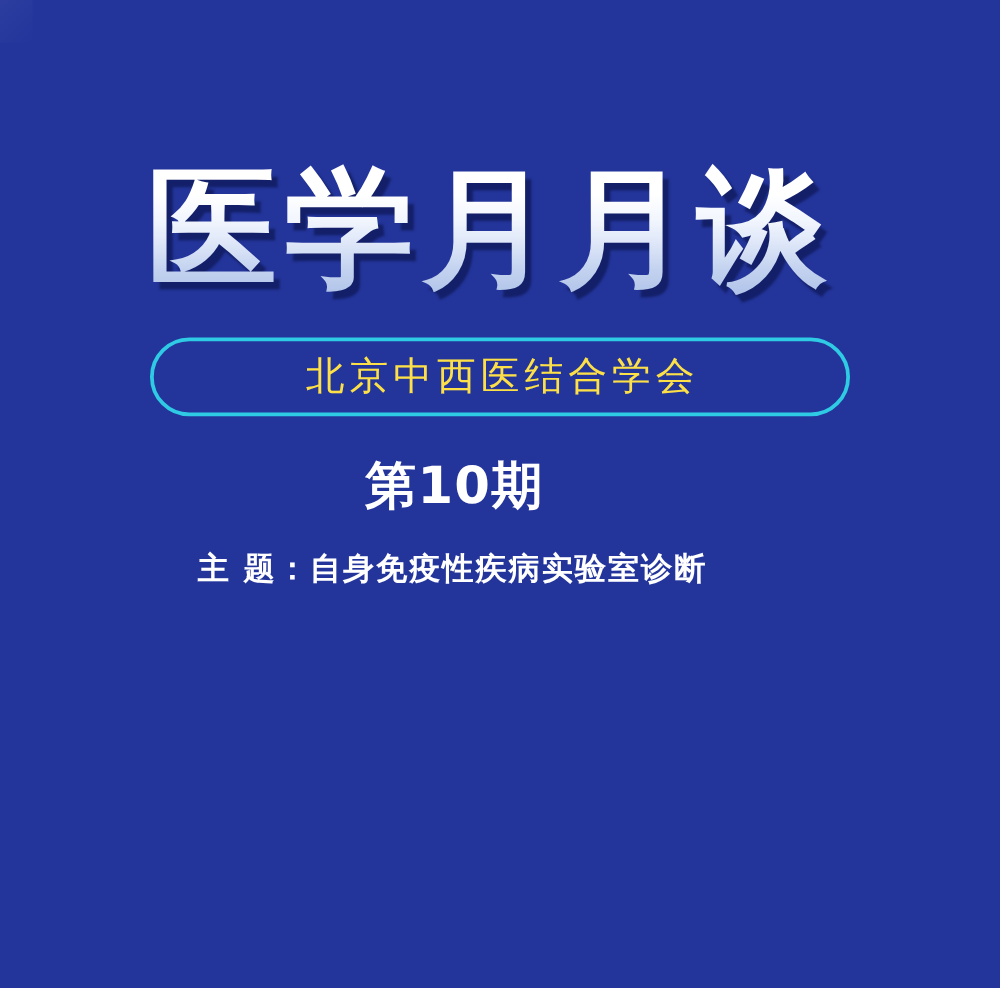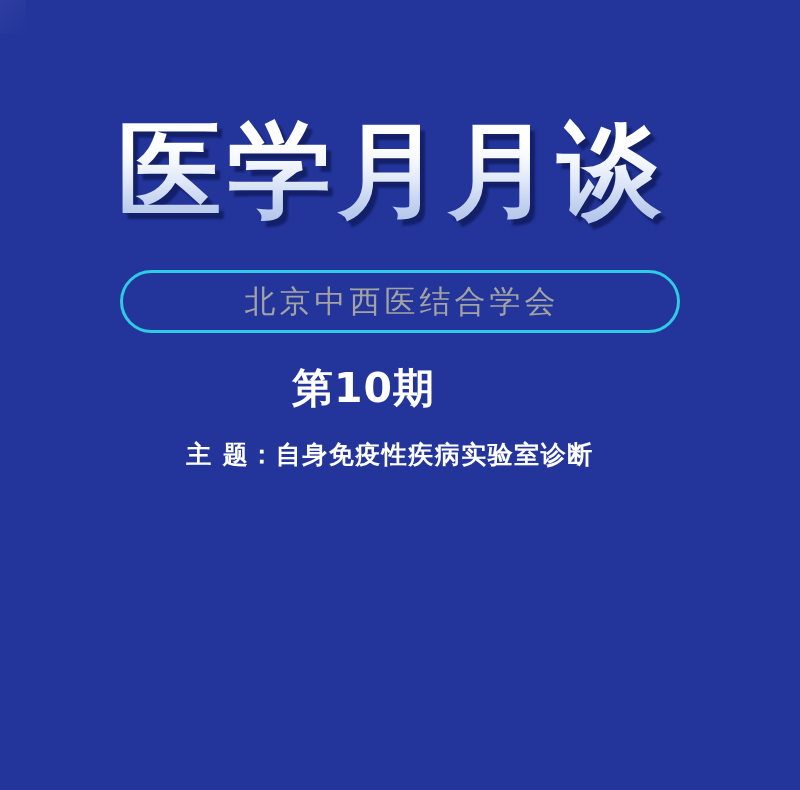--- a/index.html
+++ b/index.html
@@ -32,21 +32,21 @@
     width: 26px;
     height: 34px;
     background: linear-gradient(135deg, rgba(255,255,255,0.045), rgba(255,255,255,0));
     pointer-events: none;
   }
 
   
   .title-wrap {
     position: absolute;
     left: 0;
-    top: 114px;
+    top: 126px;
     width: 785px;
     text-align: center;
     line-height: 1;
   }
 
   .main-title {
     display: inline-block;
     font-family: "DejaVu Serif", "Liberation Serif", serif;
     font-weight: bold;
     font-size: 104px;
@@ -103,21 +103,21 @@
     display: flex;
     align-items: center;
     justify-content: center;
   }
 
   .pill-label {
     font-family: "DejaVu Serif", "Liberation Serif", serif;
     font-weight: normal;
     font-size: 31px;
     letter-spacing: 4px;
-    color: #a3a3a3;
+    color: #fde047;
     white-space: nowrap;
     line-height: 1;
     padding-left: 4px;
   }
 
   
   .issue {
     position: absolute;
     left: 0;
     top: 366px;
@@ -139,21 +139,20 @@
     top: 440px;
     width: 724px;
     text-align: center;
     font-family: "DejaVu Serif", "Liberation Serif", serif;
     font-weight: bold;
     font-size: 25px;
     letter-spacing: 1.5px;
     color: #ffffff;
     line-height: 1.2;
     white-space: nowrap;
-    margin-left: 28px;
   }
 
   
   .lower-blank {
     position: absolute;
     left: 0;
     top: 500px;
     width: 800px;
     height: 290px;
   }

